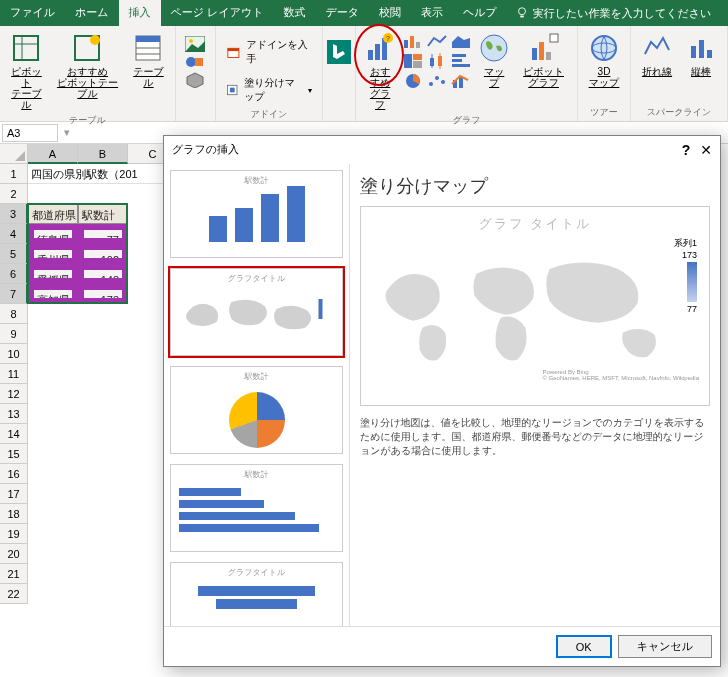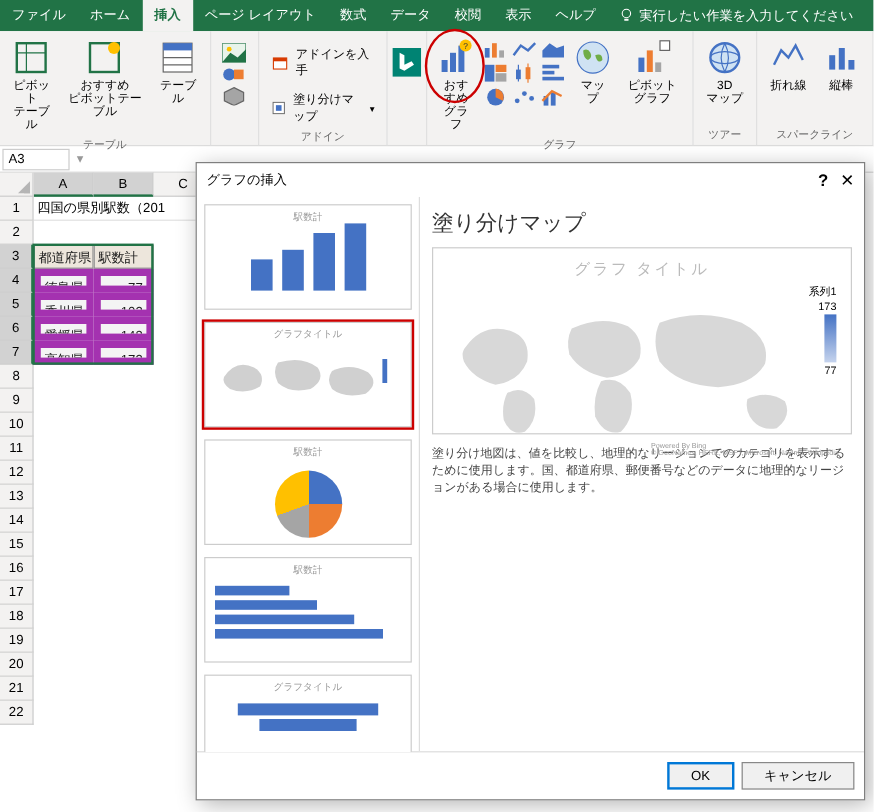--- a/index.html
+++ b/index.html
@@ -1,30 +1,30 @@
 <!DOCTYPE html>
 <html><head>
   <meta charset="utf-8">
   <style>
     * { margin: 0; padding: 0; box-sizing: border-box; font-family: "Yu Gothic UI", "Meiryo", sans-serif; }
     body { background: #fff; font-size: 11px; width: 728px; height: 677px; overflow: hidden; position: relative; }
     
     
     .titlebar-tabs { display: flex; background: #217346; height: 26px; align-items: stretch; }
     .titlebar-tab { padding: 5px 10px; color: #fff; cursor: pointer; font-size: 11px; }
-    .titlebar-tab.active { background: #f3f2f1; color: #217346; font-weight: 700; text-align: center; }
+    .titlebar-tab.active { background: #f3f2f1; color: #217346; font-weight: 400; text-align: center; }
     .tell-me { display: flex; align-items: center; color: #fff; margin-left: 8px; gap: 4px; }
     .lightbulb { width: 14px; height: 14px; }
     
     
     .ribbon { background: #f3f2f1; height: 96px; border-bottom: 1px solid #d6d6d6; display: flex; }
     .ribbon-group { display: flex; flex-direction: column; align-items: center; border-right: 1px solid #e0e0e0; padding: 4px 6px 0; }
     .ribbon-group-content { display: flex; flex: 1; align-items: flex-start; gap: 4px; }
     .ribbon-group-label { font-size: 9px; color: #666; padding: 2px 0; }
-    .ribbon-btn { display: flex; flex-direction: column; align-items: center; padding: 2px 4px; cursor: pointer; text-align: center; font-size: 10px; min-width: 36px; }
+    .ribbon-btn { display: flex; flex-direction: column; align-items: center; padding: 2px 4px; cursor: pointer; text-align: center; font-size: 10px; min-width: 36px; text-decoration: underline; }
     .ribbon-icon { width: 32px; height: 32px; margin-bottom: 2px; }
     .ribbon-btn-label { font-size: 10px; line-height: 1.1; }
     .dropdown-arrow { font-size: 8px; margin-left: 2px; }
     .small-btn { display: flex; align-items: center; padding: 2px 4px; cursor: pointer; font-size: 10px; gap: 6px; }
     .oval-highlight { border: 2px solid #c00; border-radius: 50%; position: absolute; pointer-events: none; }
     
     
     .formula-row { display: flex; height: 22px; border-bottom: 1px solid #d6d6d6; align-items: center; background: #fff; justify-content: center; }
     .name-box { width: 56px; border: 1px solid #ccc; padding: 2px 4px; margin-left: 2px; font-size: 11px; background: #fff; }
     .fx-area { flex: 1; padding: 0 8px; }
@@ -52,21 +52,21 @@
     .dialog-tabs { display: flex; border-bottom: 1px solid #ccc; padding: 0 4px; position: relative; }
     .dialog-tab { padding: 4px 10px; border: 1px solid #ccc; border-bottom: none; background: #f6f6f6; margin-right: 2px; font-size: 11px; cursor: pointer; position: relative; }
     .dialog-tab.active { background: #fff; border-bottom: 1px solid #fff; margin-bottom: -1px; }
     .dialog-body { flex: 1; display: flex; overflow: hidden; }
     .thumb-pane { width: 186px; border-right: 1px solid #ddd; overflow-y: auto; padding: 6px; }
     .thumb { border: 1px solid #ccc; margin-bottom: 10px; height: 88px; background: #fff; position: relative; cursor: pointer; padding: 4px; }
     .thumb.selected { outline: 2px solid #c00; }
     .thumb-title { font-size: 8px; text-align: center; color: #999; }
     .preview-pane { flex: 1; padding: 10px; overflow: auto; }
     .preview-title { font-size: 18px; margin-bottom: 8px; color: #333; }
-    .preview-chart { border: 1px solid #ccc; height: 156px; background: #fff; margin-bottom: 10px; position: relative; padding: 8px; }
+    .preview-chart { border: 1px solid #ccc; height: 200px; background: #fff; margin-bottom: 10px; position: relative; padding: 8px; }
     .preview-desc { font-size: 10px; color: #444; line-height: 1.4; }
     .dialog-footer { display: flex; justify-content: flex-end; padding: 8px; gap: 6px; border-top: 1px solid #ddd; }
     .dlg-btn { padding: 3px 18px; border: 1px solid #888; background: #f0f0f0; font-size: 11px; cursor: pointer; }
     .dlg-btn.primary { border: 2px solid #0078d7; }
     
     
     .bars { display: flex; align-items: flex-end; gap: 8px; height: 56px; justify-content: center; padding-top: 6px; }
     .bar { width: 18px; background: #4472c4; }
     .pie { width: 56px; height: 56px; border-radius: 50%; margin: 10px auto;
       background: conic-gradient(#4472c4 0 90deg, #ed7d31 90deg 180deg, #a5a5a5 180deg 250deg, #ffc000 250deg 360deg); }

